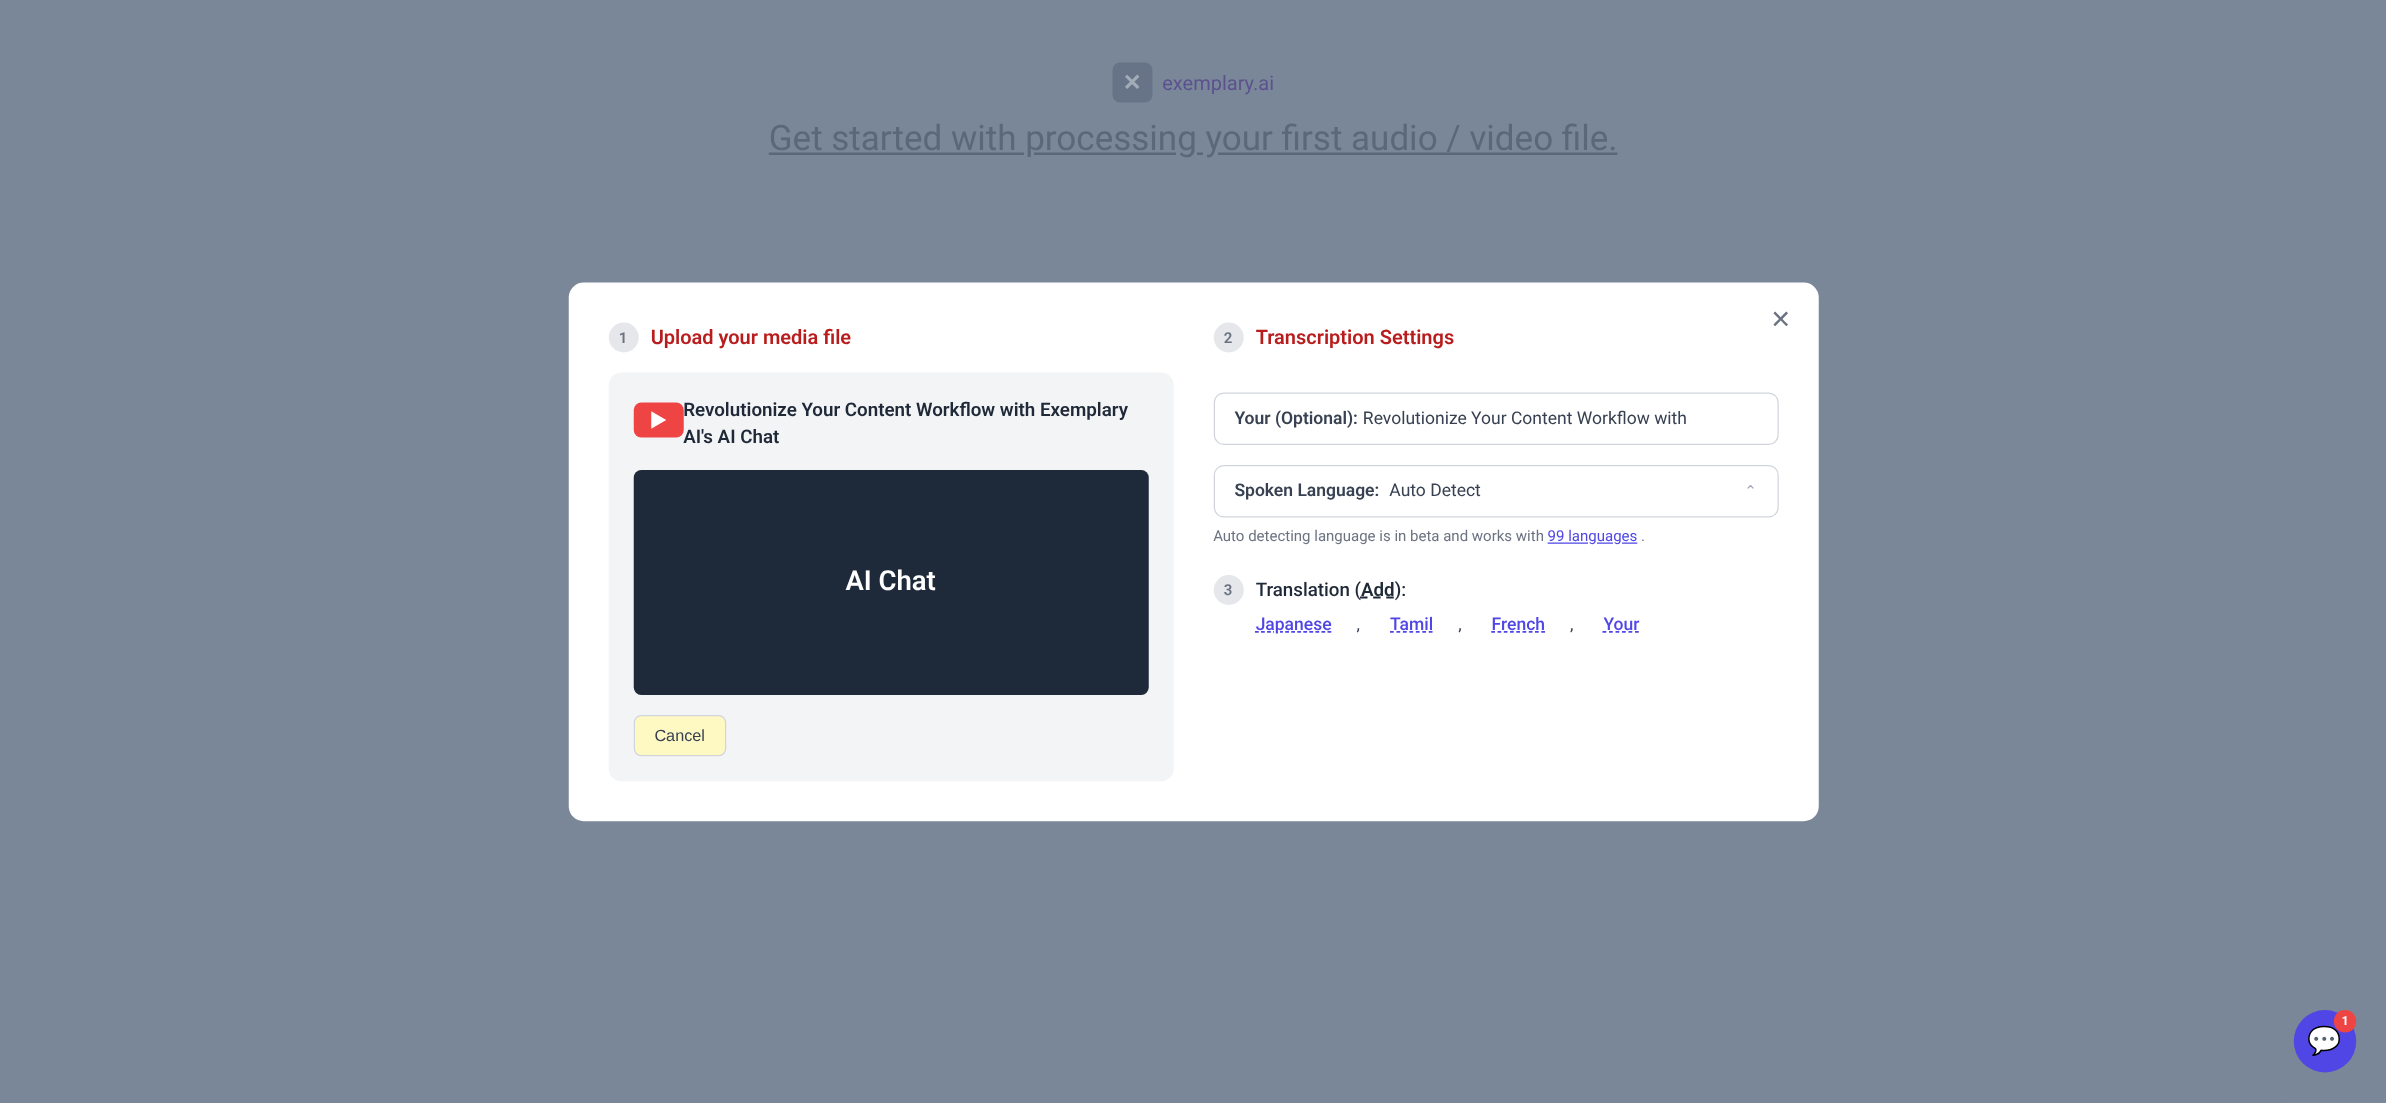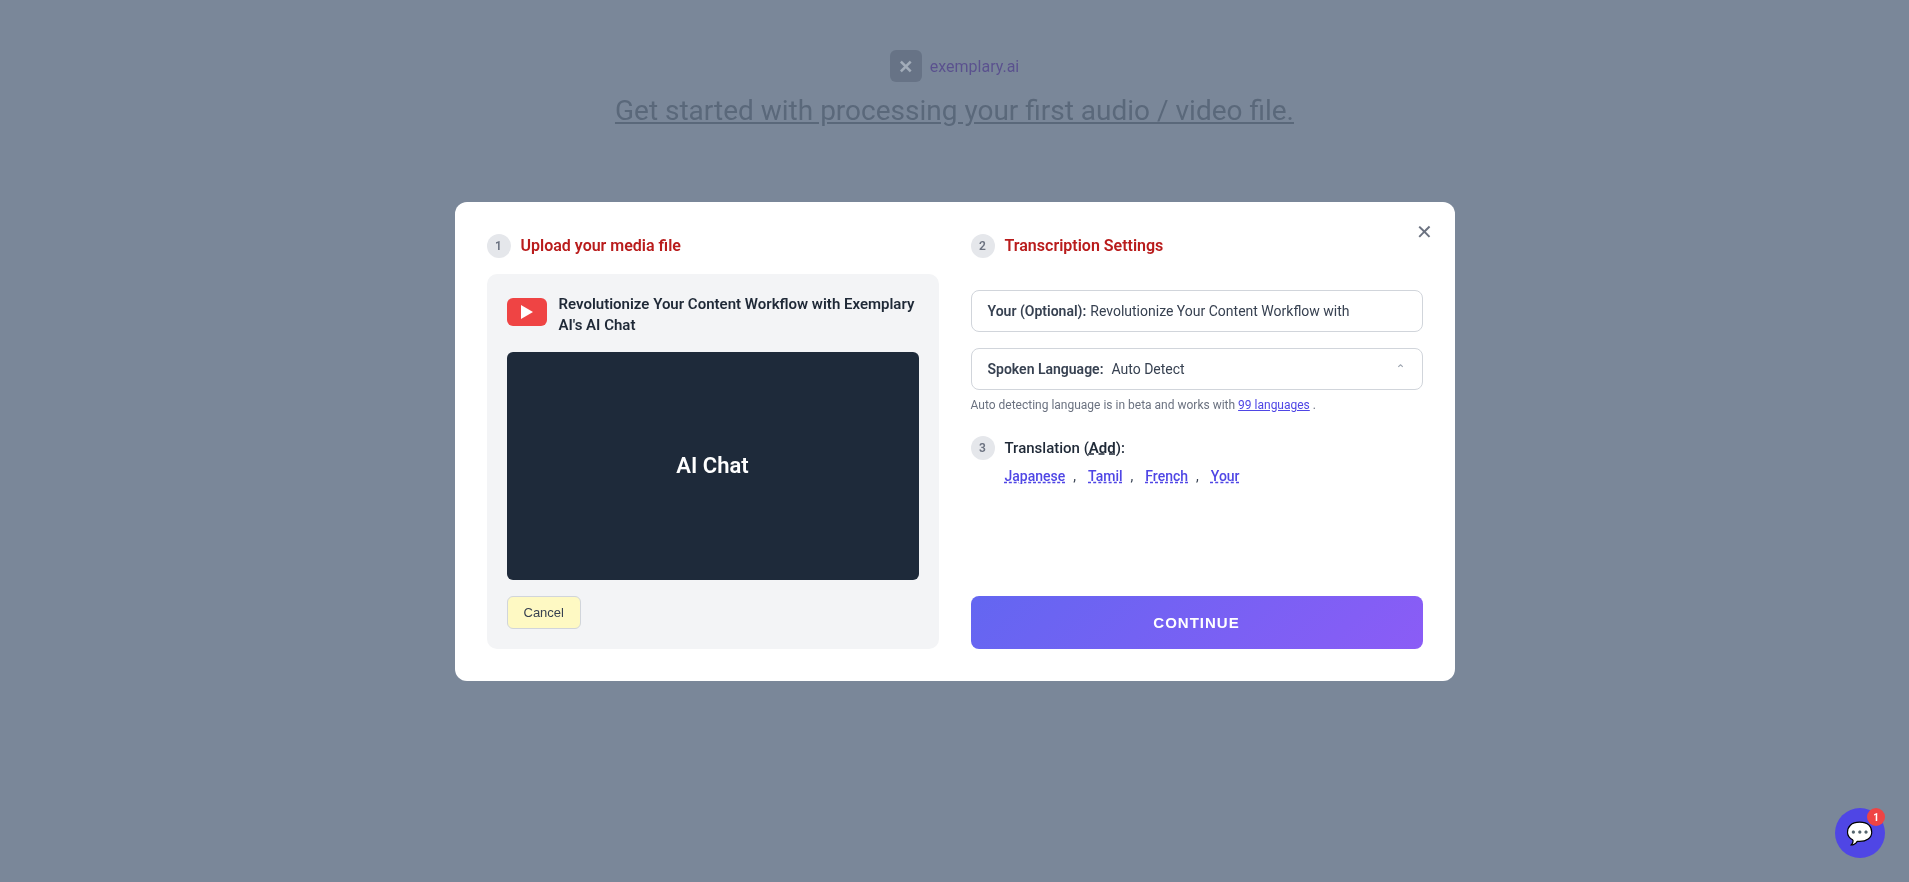--- a/index.html
+++ b/index.html
@@ -126,21 +126,20 @@
 
     .upload-box {
       background: #f3f4f6;
       border-radius: 10px;
       padding: 20px;
     }
 
     .video-info {
       display: flex;
       align-items: flex-start;
-      gap: 12px;
       margin-bottom: 16px;
     }
 
     .yt-icon {
       width: 40px;
       height: 28px;
       background: #ef4444;
       border-radius: 6px;
       display: flex;
       align-items: center;
@@ -160,21 +159,21 @@
 
     .video-title {
       font-size: 15px;
       font-weight: 600;
       color: #1f2937;
       line-height: 1.4;
     }
 
     .video-thumbnail {
       width: 100%;
-      height: 228px;
+      height: 180px;
       background: #1e2a3a;
       border-radius: 6px;
       display: flex;
       align-items: center;
       justify-content: center;
       color: white;
       font-size: 22px;
       font-weight: 600;
       margin-bottom: 16px;
     }
@@ -260,21 +259,21 @@
     .translation-add {
       text-decoration: underline;
       text-decoration-style: dashed;
       font-weight: 600;
       color: #1f2937;
       cursor: pointer;
     }
 
     .translation-langs {
       display: flex;
-      gap: 8px;
+      gap: 20px;
       flex-wrap: wrap;
     }
 
     .lang-link {
       color: #4f46e5;
       font-size: 14px;
       font-weight: 500;
       text-decoration: underline;
       text-decoration-style: dashed;
       cursor: pointer;
@@ -404,21 +403,20 @@
           <span class="lang-link">Japanese</span>
           <span class="lang-sep">,</span>
           <span class="lang-link" style="margin-left:4px;">Tamil</span>
           <span class="lang-sep">,</span>
           <span class="lang-link" style="margin-left:4px;">French</span>
           <span class="lang-sep">,</span>
           <span class="lang-link" style="margin-left:4px;">Your</span>
         </div>
       </div>
 
-      <button class="continue-btn">CONTINUE</button>
     </div>
   </div>
 </div>
 
 <div class="chat-widget">
   <span class="chat-widget-icon">💬</span>
   <div class="chat-badge">1</div>
 </div>
 
 </body></html>

